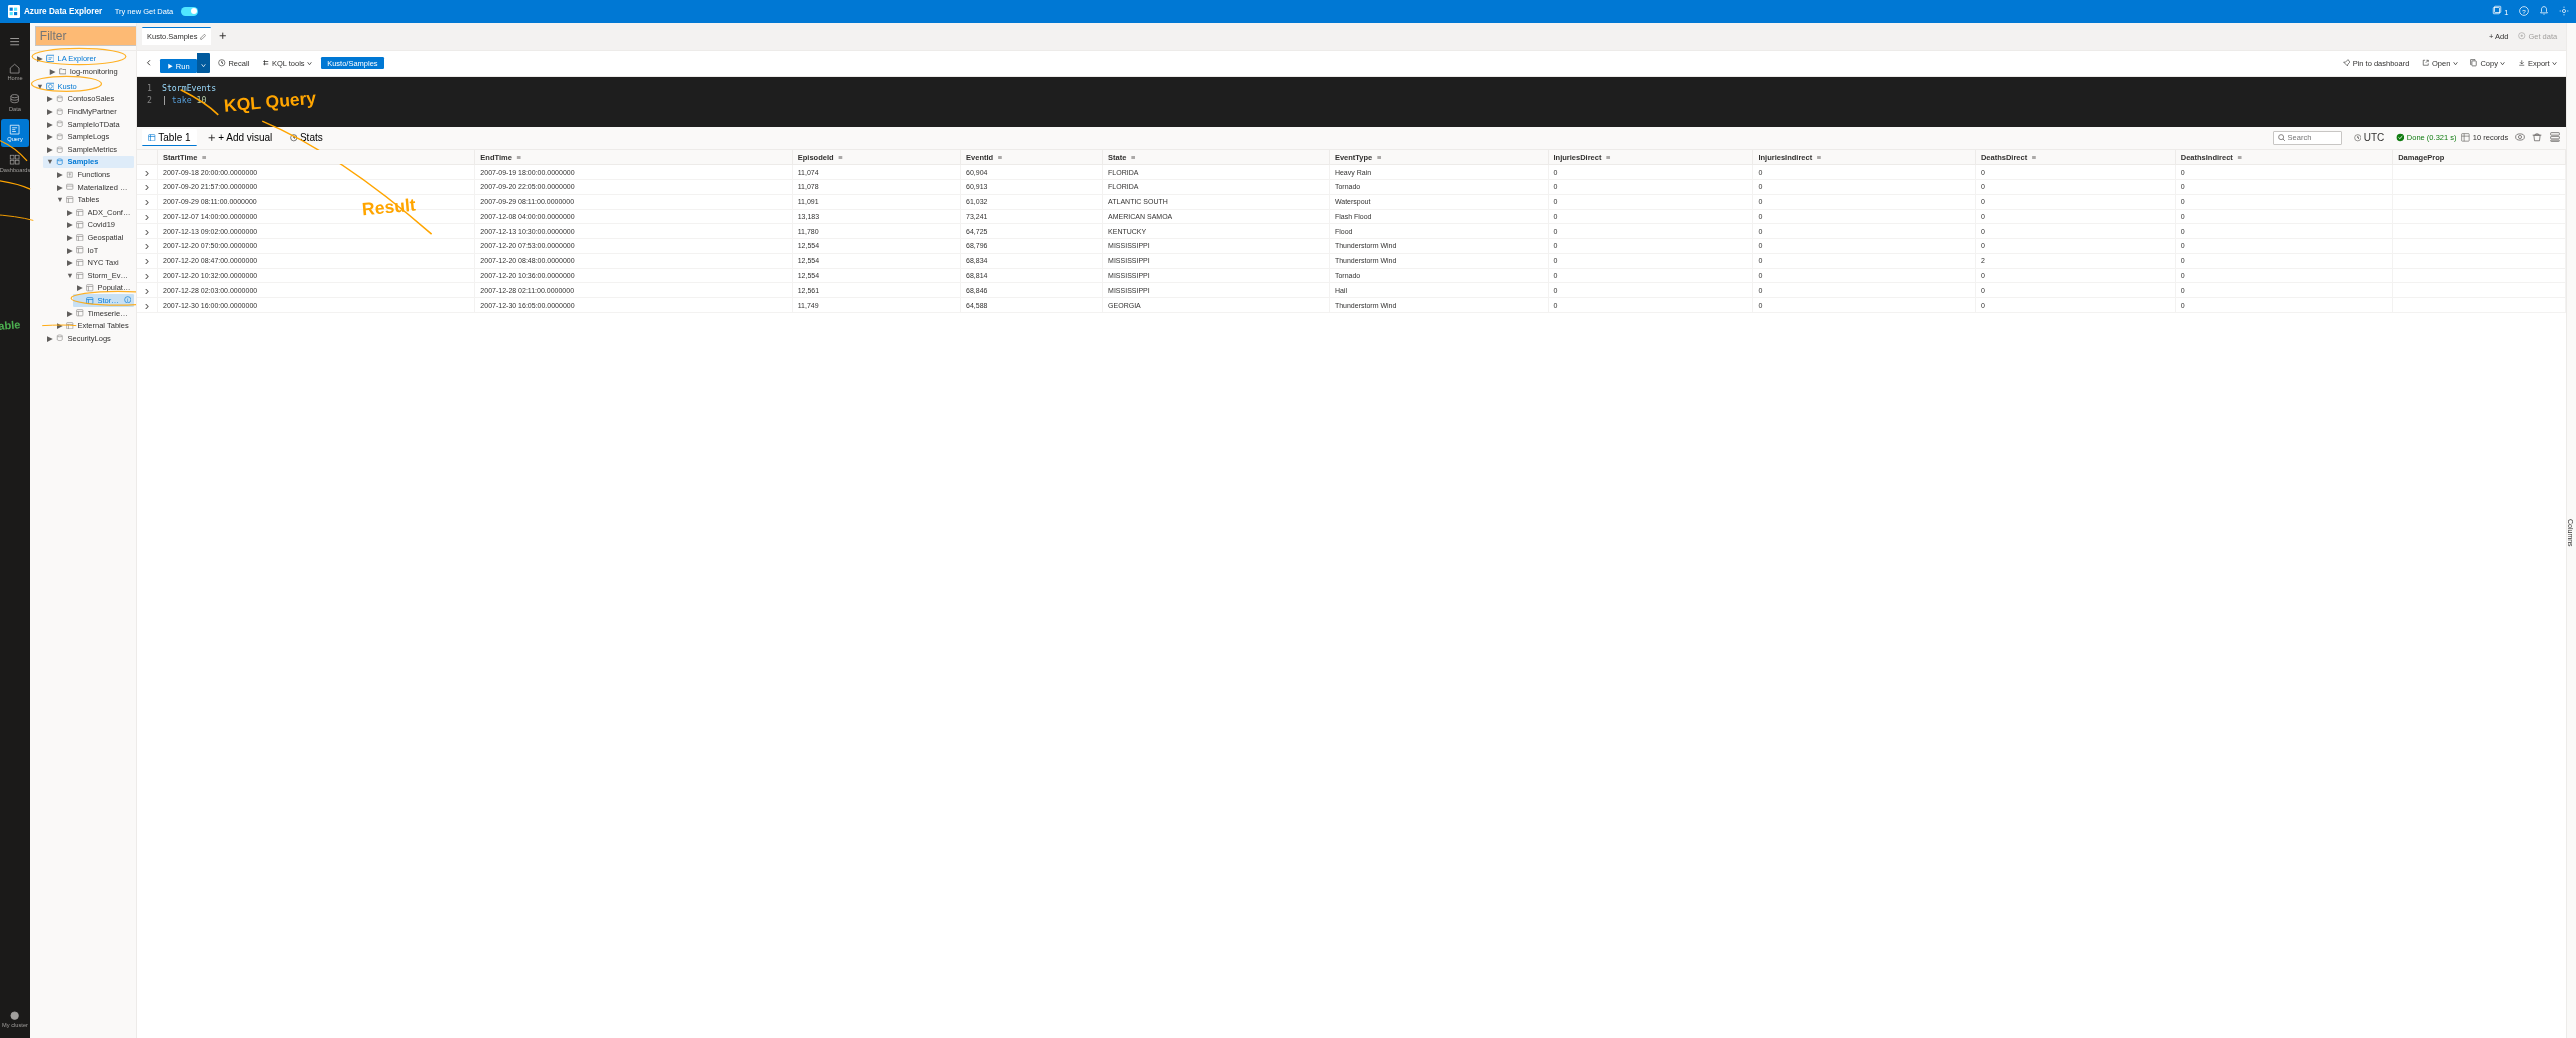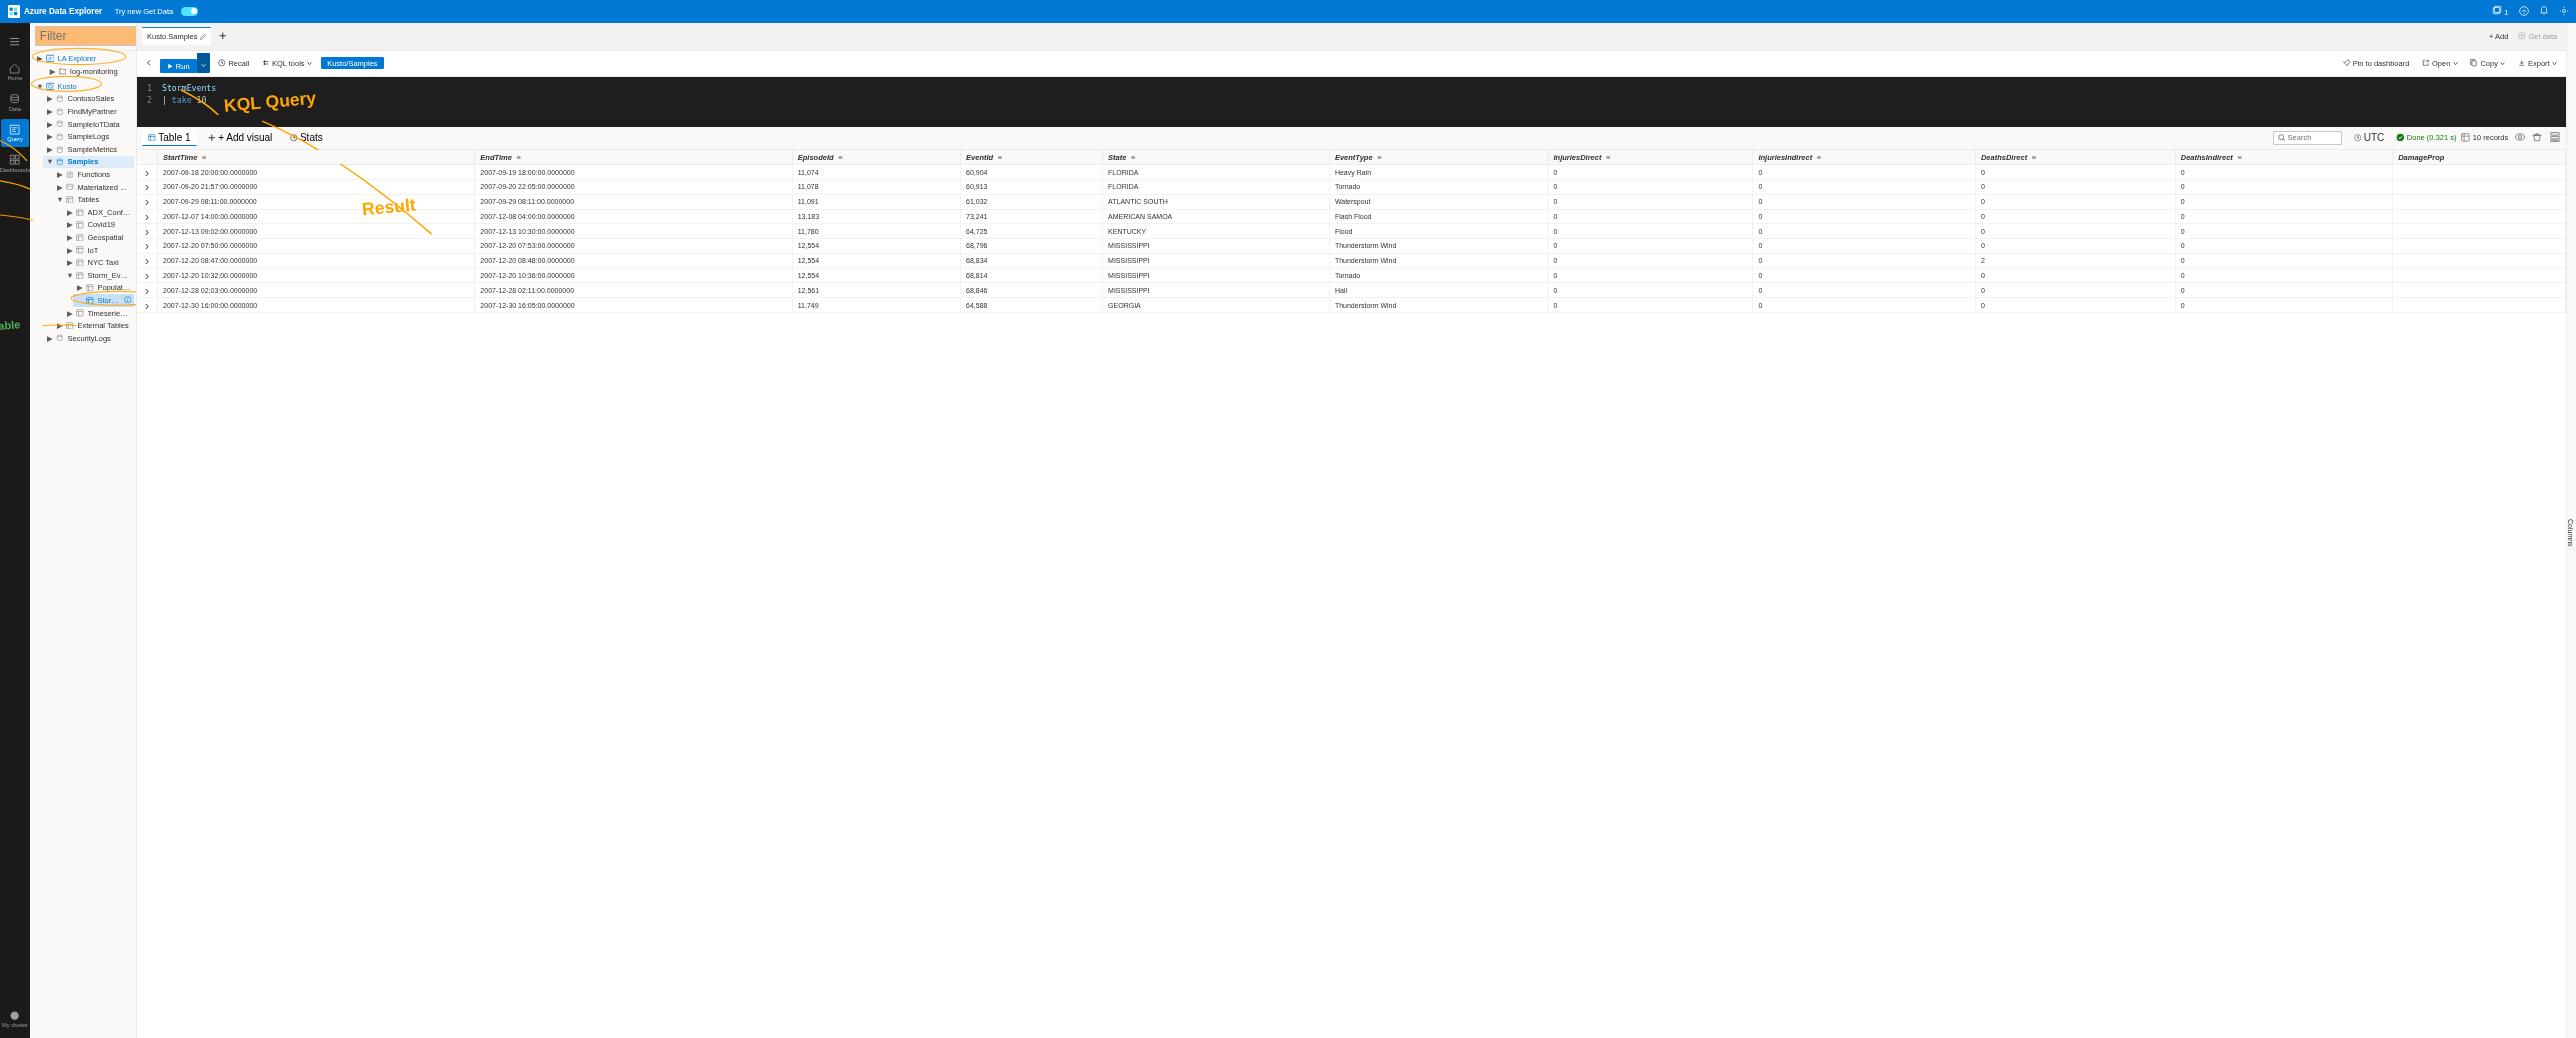--- a/index.html
+++ b/index.html
@@ -261,21 +261,20 @@
       background: #faf9f8;
       border-bottom: 0.6px solid #edebe9;
       border-right: 0.6px solid #edebe9;
       padding: 2.5px 5px;
       text-align: left;
       font-weight: 600;
       white-space: nowrap;
       position: sticky;
       top: 0;
       z-index: 1;
-      font-style: italic;
     }
     .data-table td {
       border-bottom: 0.6px solid #f3f2f1;
       border-right: 0.6px solid #f3f2f1;
       padding: 1.9px 5px;
       white-space: nowrap;
       font-size: 7px;
     }
     .expand-btn {
       width: 10px; height: 10px;

